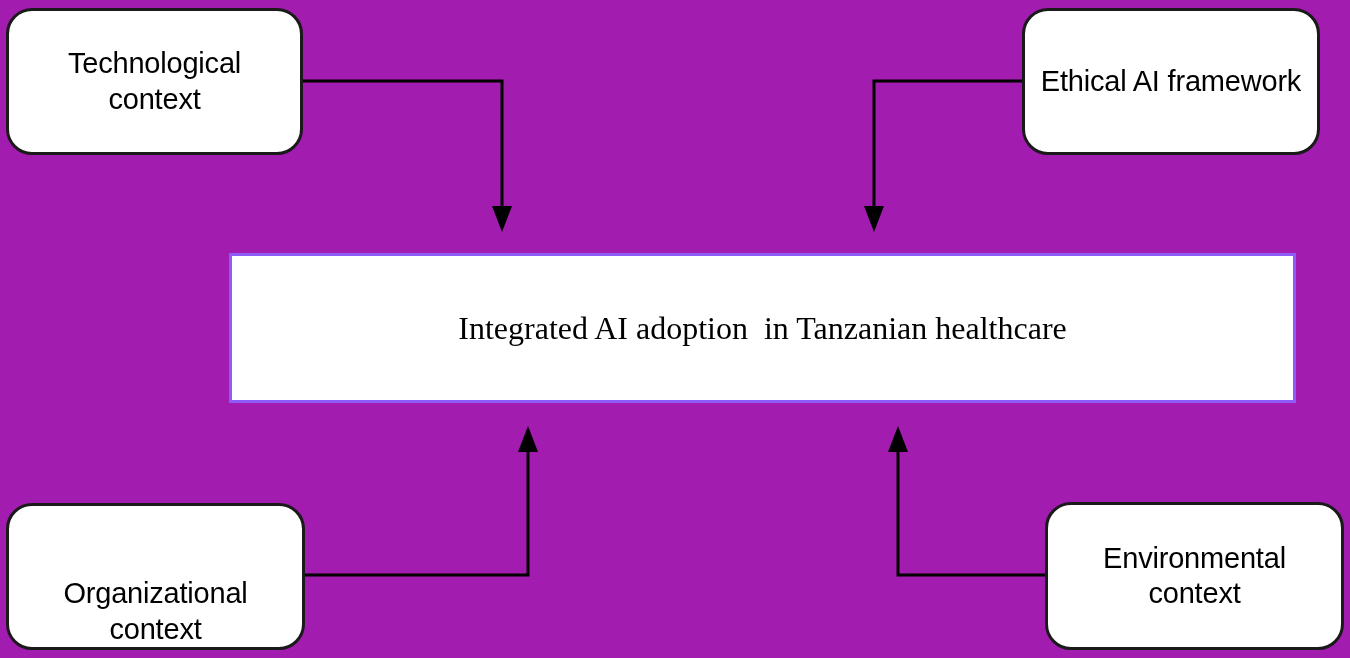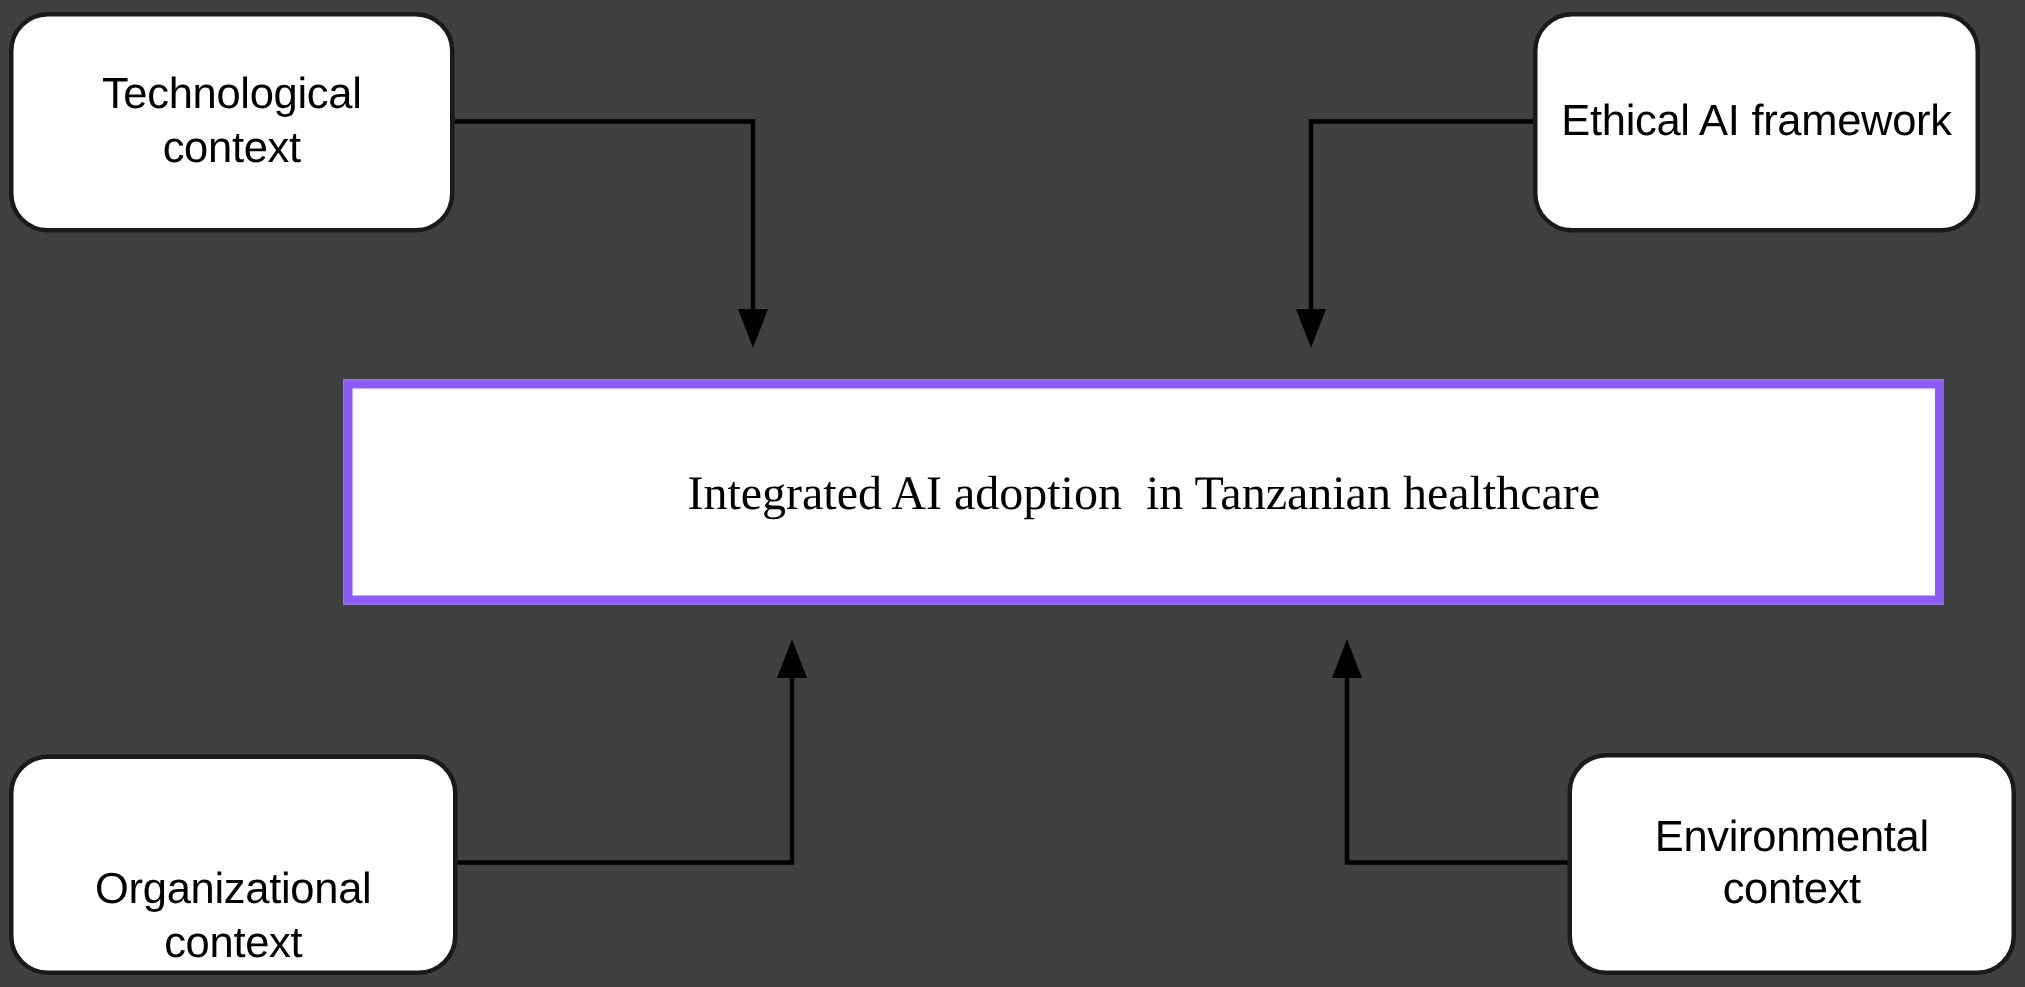--- a/index.html
+++ b/index.html
@@ -4,21 +4,21 @@
 <style>
   html, body {
     margin: 0;
     padding: 0;
     background: #ffffff;
   }
   #diagram-canvas {
     position: relative;
     width: 1350px;
     height: 658px;
-    background: #404040;
+    background: #a21caf;
     overflow: hidden;
     font-family: "Liberation Sans", sans-serif;
   }
   .node {
     position: absolute;
     box-sizing: border-box;
     background: #ffffff;
     display: flex;
     align-items: center;
     justify-content: center;
@@ -27,21 +27,21 @@
   }
   .node.rounded {
     border: 3px solid #1a1a1a;
     border-radius: 26px;
     font-family: "Liberation Sans", sans-serif;
     font-size: 29px;
     line-height: 1.22;
     letter-spacing: -0.2px;
   }
   .node.central {
-    border: 6px solid #8b5cf6;
+    border: 3px solid #8b5cf6;
     border-radius: 0;
     font-family: "Liberation Serif", serif;
     font-size: 32px;
     line-height: 1.2;
     white-space: pre;
   }
   .node-label {
     display: block;
     padding: 0 10px;
   }

